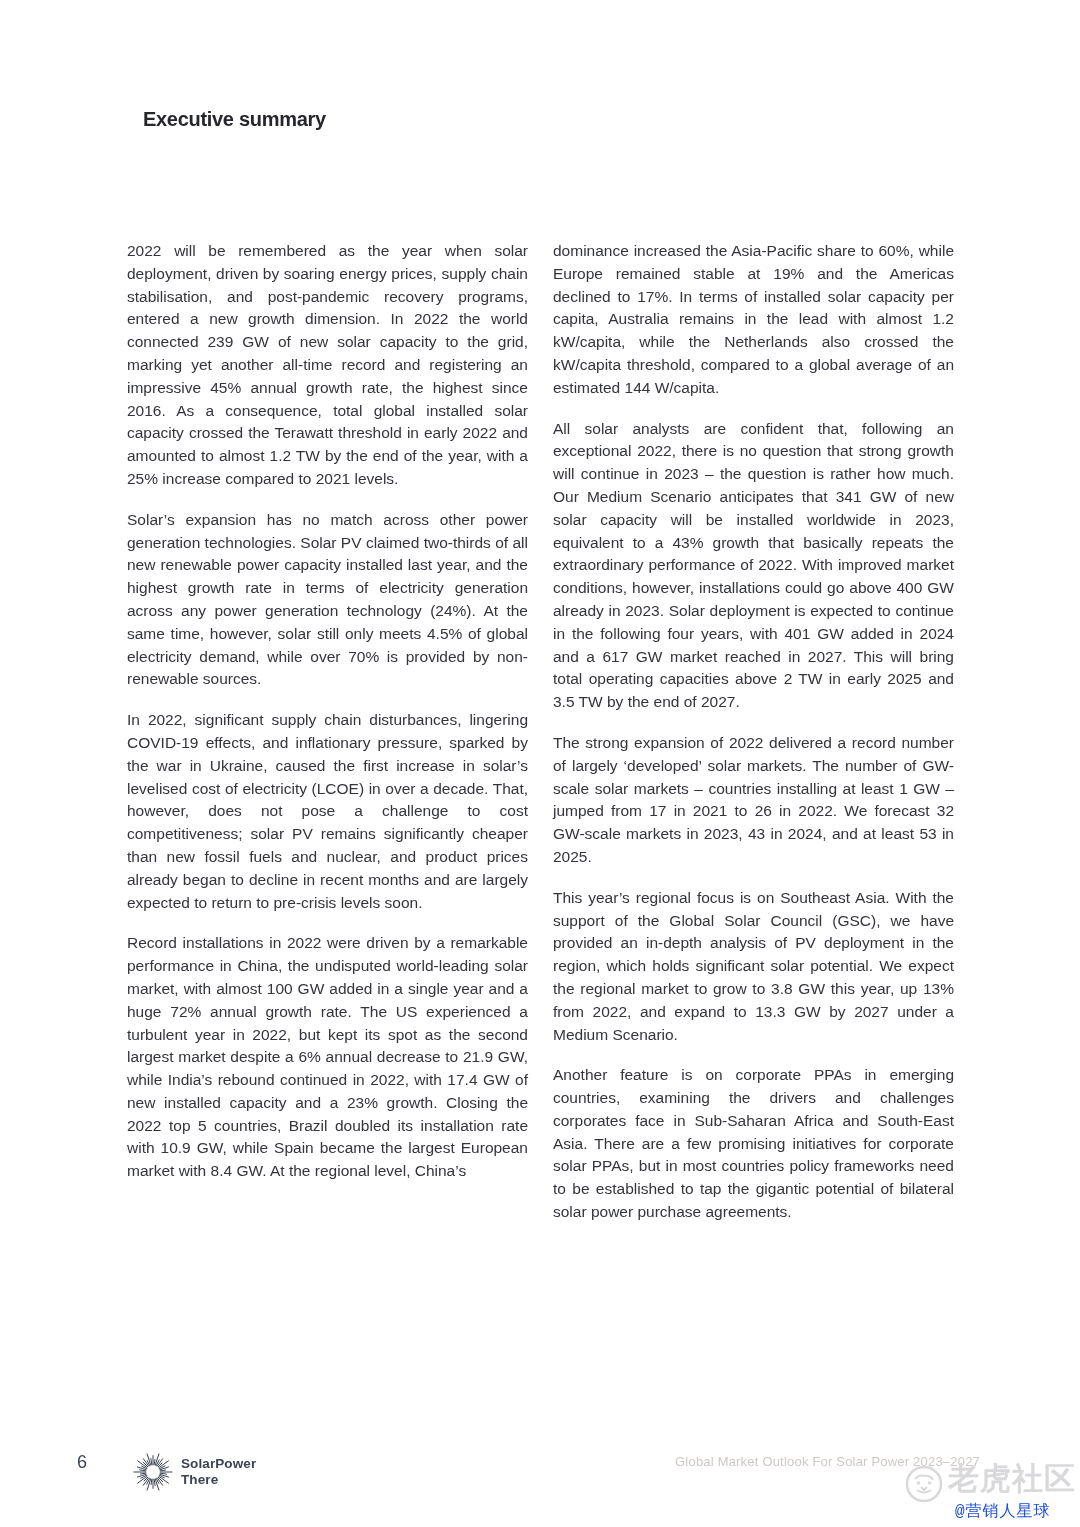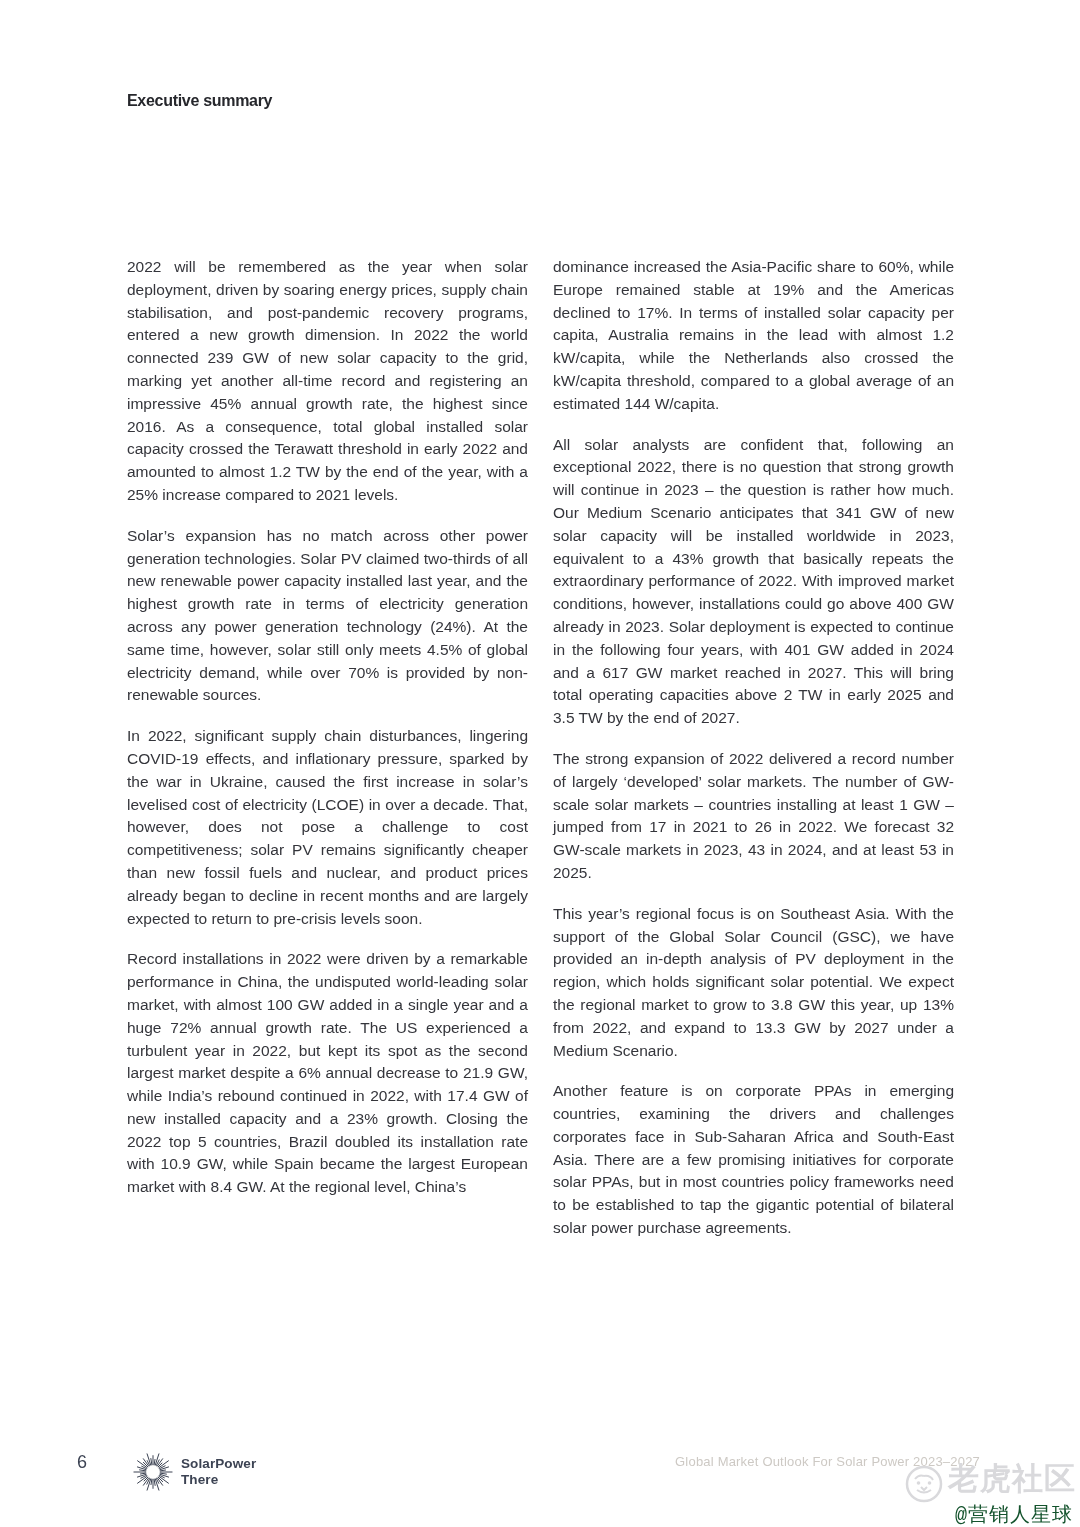--- a/index.html
+++ b/index.html
@@ -2,30 +2,30 @@
 <html><head>
 <meta charset="utf-8">
 <style>
   html,body{margin:0;padding:0;}
   body{
     width:1080px;height:1527px;position:relative;background:#ffffff;
     font-family:"Liberation Sans","DejaVu Sans",sans-serif;
     overflow:hidden;
   }
   .page-title{
-    position:absolute;left:127px;top:92px;margin:0;
-    font-size:16px;font-weight:700;letter-spacing:-0.3px;color:#26272c;
+    position:absolute;left:127px;top:92px;margin:16px;
+    font-size:20px;font-weight:700;letter-spacing:-0.3px;color:#26272c;
   }
   .columns{
     position:absolute;left:127px;top:240px;width:827px;
     display:flex;gap:25px;
   }
   .col{width:401px;}
   .col p{
-    margin:16px 0 18px 0;
+    margin:0 0 18px 0;
     font-size:15.5px;line-height:22.8px;
     text-align:justify;color:#34353b;
   }
   
   .page-num{
     position:absolute;left:77px;top:1452px;
     font-size:18px;color:#3c4353;
   }
   .brand{
     position:absolute;left:133px;top:1452px;
@@ -42,21 +42,21 @@
   
   .watermark{position:absolute;left:0;top:15px;width:912px;height:1527px;pointer-events:none;font-family:Liberation Mono, monospace;}
   .wm-icon{position:absolute;left:903px;top:1448px;}
   .wm-brand{
     position:absolute;left:948px;top:1443px;
     font-size:31px;font-weight:700;letter-spacing:1px;color:#d9d9dc;
     white-space:nowrap;
   }
   .wm-handle{
     position:absolute;left:955px;top:1486px;
-    font-size:20px;font-weight:400;letter-spacing:1px;color:#14532d;
+    font-size:16px;font-weight:400;letter-spacing:1px;color:#1d4ed8;
     white-space:nowrap;
   }
 </style>
 </head>
 <body>
 
 <h1 class="page-title">Executive summary</h1>
 
 <div class="columns">
   <div class="col">

